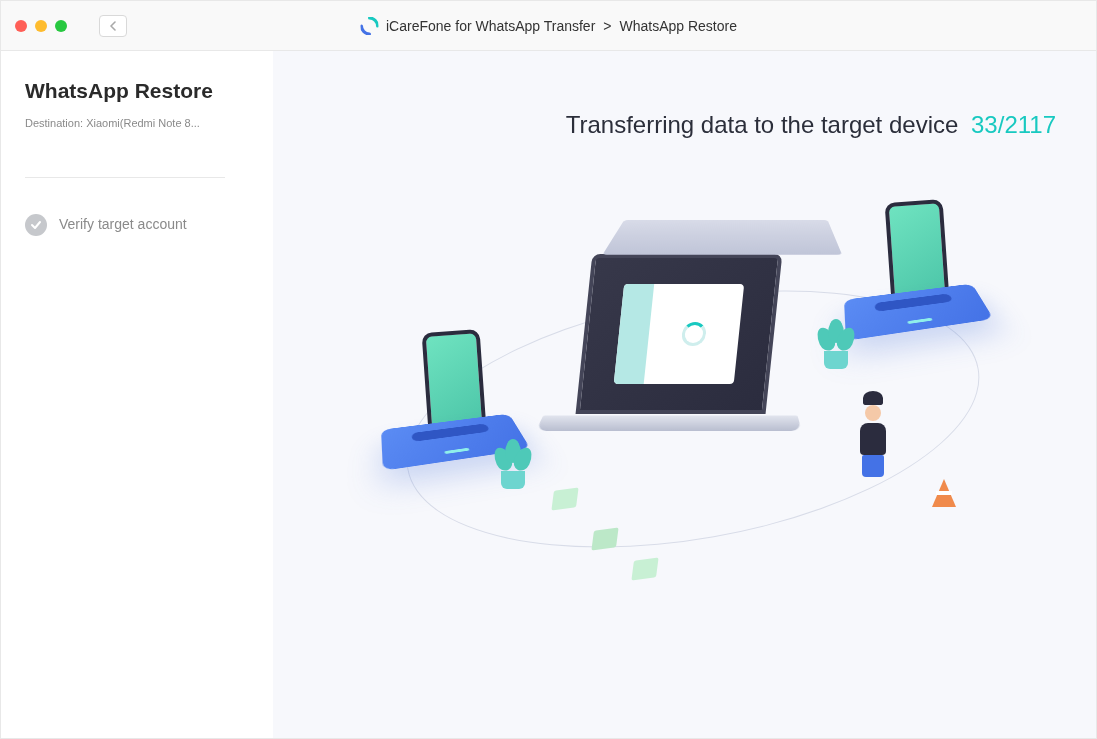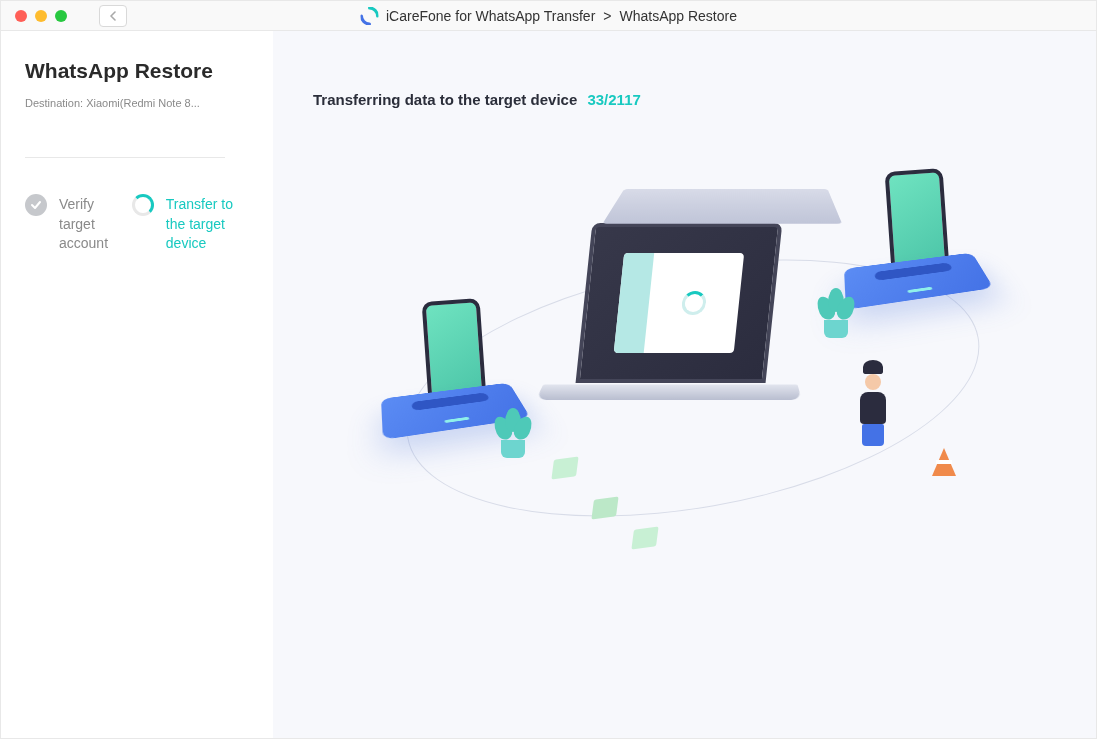--- a/index.html
+++ b/index.html
@@ -12,21 +12,21 @@
     }
     .window {
       width: 1097px;
       height: 739px;
       background: #fff;
       display: flex;
       flex-direction: column;
       border: 1px solid #e8e8e8;
     }
     .titlebar {
-      height: 30px;
+      height: 50px;
       background: #f9f9f9;
       border-bottom: 1px solid #e8e8e8;
       display: flex;
       align-items: center;
       padding: 0 14px;
       position: relative;
     }
     .traffic-lights {
       display: flex;
       gap: 8px;
@@ -91,21 +91,21 @@
       white-space: nowrap;
       overflow: hidden;
       text-overflow: ellipsis;
     }
     .divider {
       width: 200px;
       height: 1px;
       background: #e8e8e8;
       margin-bottom: 36px;
     }
-    .steps { display: flex; flex-direction: row; gap: 16px; }
+    .steps { display: flex; flex-direction: column; gap: 16px; }
     .step {
       display: flex;
       align-items: flex-start;
       gap: 12px;
     }
     .step-icon {
       width: 22px;
       height: 22px;
       flex-shrink: 0;
       display: flex;
@@ -138,23 +138,23 @@
       padding-top: 1px;
     }
     .step-label.active { color: #18c9c0; }
     .main {
       flex: 1;
       background: #f7f8fc;
       padding: 60px 40px 40px;
       position: relative;
     }
     .main-title {
-      text-align: left;
-      font-size: 15px;
-      font-weight: 700;
+      text-align: right;
+      font-size: 24px;
+      font-weight: 400;
       color: #2b2e3a;
     }
     .main-title .count { color: #18c9c0; margin-left: 6px; }
     .illustration {
       position: relative;
       width: 100%;
       height: 440px;
       margin-top: 40px;
     }
     
@@ -406,26 +406,20 @@
         <div class="step">
           <div class="step-icon">
             <div class="check-circle">
                 <svg width="12" height="10" viewBox="0 0 12 10">
                   <path d="M2 5 L5 8 L10 2" stroke="#fff" stroke-width="2" fill="none" stroke-linecap="round" stroke-linejoin="round"></path>
                 </svg>
               </div>
           </div>
           <div class="step-label">Verify target account</div>
         </div>
-        <div class="step">
-          <div class="step-icon">
-            <div class="spinner-circle"></div>
-          </div>
-          <div class="step-label active">Transfer to the target device</div>
-        </div>
       </div>
     </div>
 
     <div class="main">
       <div class="main-title">
         <span>Transferring data to the target device</span>
         <span class="count"><span>33</span>/<span>2117</span></span>
       </div>
 
       <div class="illustration">

